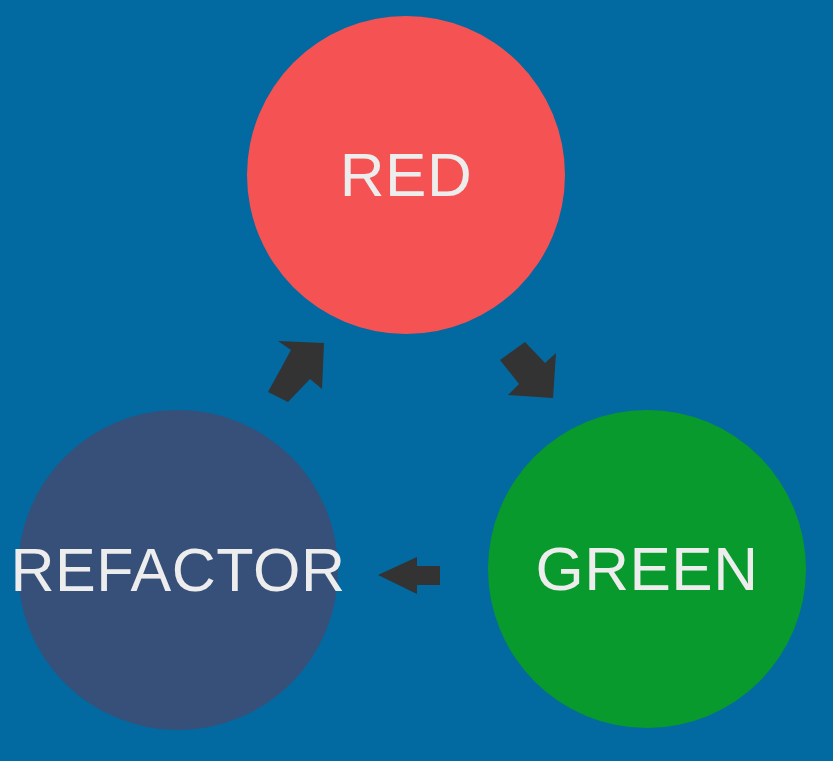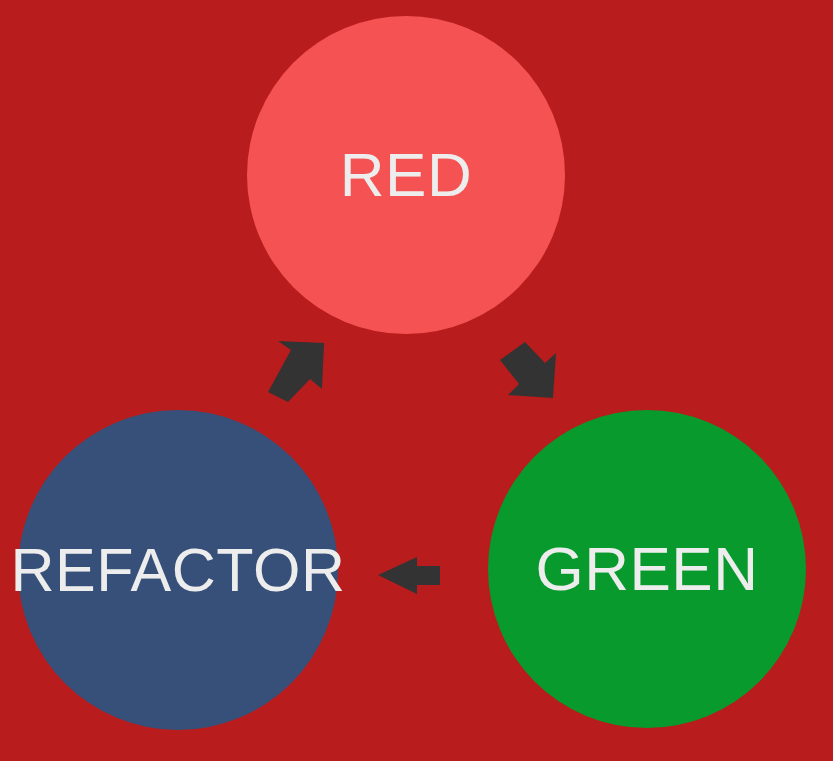--- a/index.html
+++ b/index.html
@@ -71,21 +71,21 @@
     left: 0;
     top: 0;
     width: 833px;
     height: 761px;
     pointer-events: none;
   }
 </style>
 </head>
 <body style="background: rgb(0, 0, 0);">
 
-<div id="diagram" style="width: 833px; height: 761px; background: #b91c1c;">
+<div id="diagram" style="width: 833px; height: 761px; background: #0369a1;">
 
   <svg class="arrow-layer" viewBox="0 0 833 761" width="833" height="761" xmlns="http://www.w3.org/2000/svg">
 
     <g>
       <polygon fill="#333333" points="268,392 291,350 278,341 324,343 322,389 310,379 288,402"></polygon>
     </g>
 
     <g>
       <polygon fill="#333333" points="500,360 525,342 545,363 556,353 553,398 508,395 519,384"></polygon>
     </g>

